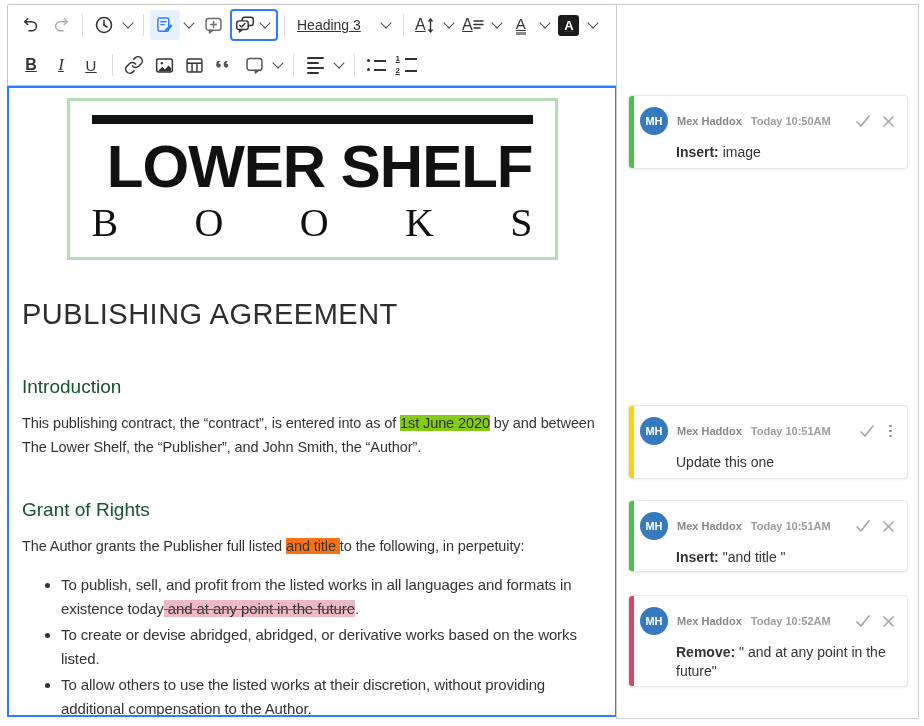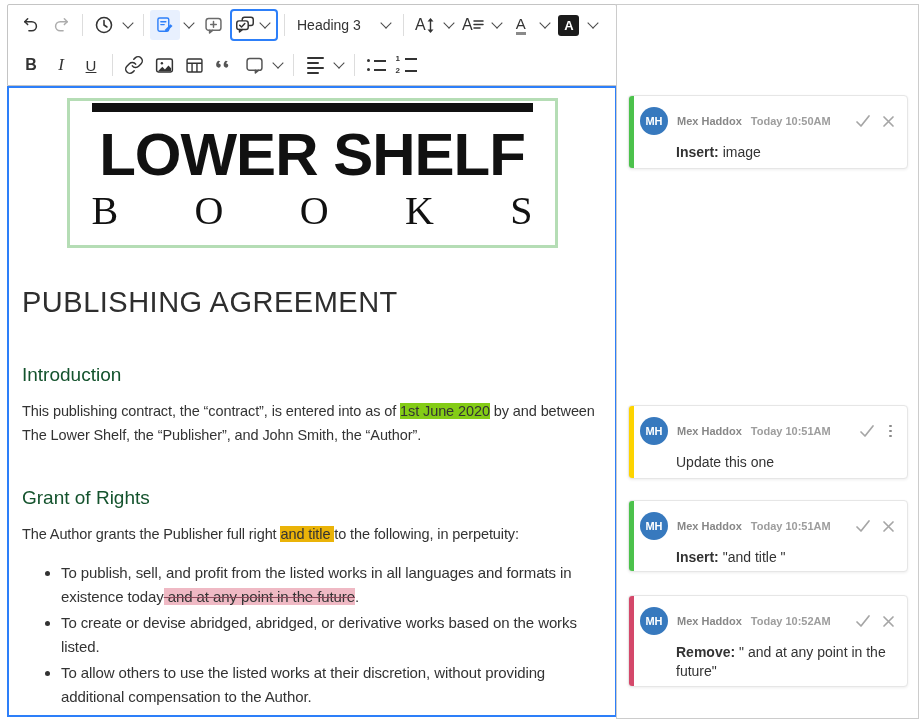--- a/index.html
+++ b/index.html
@@ -1,20 +1,20 @@
 <!DOCTYPE html>
 <html><head>
 <meta charset="utf-8">
 <style>
   html,body{margin:0;padding:0;background:#fff;}
   body{width:924px;height:726px;position:relative;overflow:hidden;
        font-family:"Liberation Sans",sans-serif;color:#333;}
 
   
-  .editor{position:absolute;left:7px;top:4px;width:610px;}
+  .editor{position:absolute;left:7px;top:4px;width:610px;text-decoration:underline;}
   .toolbar{box-sizing:border-box;width:610px;border:1px solid #c4c4c4;
            border-radius:2px 2px 0 0;background:#fff;position:relative;}
   .trow{height:40px;display:flex;align-items:center;padding:0 8px;}
   .tbtn{height:32px;min-width:30px;display:flex;align-items:center;justify-content:center;
         border-radius:3px;color:#333;font-size:15px;flex:0 0 auto;cursor:pointer;}
   .tbtn svg{display:block;}
   .sep{width:1px;height:22px;background:#ddd;margin:0 6px;flex:0 0 auto;}
   .chev{width:7px;height:7px;border-right:1.6px solid #4a4a4a;border-bottom:1.6px solid #4a4a4a;
         transform:rotate(45deg);margin:-4px 5px 0 5px;flex:0 0 auto;}
   .disabled{opacity:.4;}
@@ -41,32 +41,32 @@
   
   .tooltip{position:absolute;left:183px;top:44px;background:#222;color:#fff;font-size:12.5px;
            padding:5px 10px 6px;border-radius:2px;white-space:nowrap;z-index:30;}
   .tooltip .arrow{position:absolute;top:-3px;left:46px;width:8px;height:8px;background:#222;
                   transform:rotate(45deg);}
 
   
   .content{box-sizing:border-box;position:absolute;left:0;top:82px;width:610px;height:631px;
            border:2px solid #2d7ff9;background:#fff;padding:10px 13px;overflow:hidden;}
   .logo{box-sizing:border-box;width:491px;margin:2px auto 0;border:3px solid #b5ddb5;
-        padding:0 22px 12px;text-align:center;}
+        padding:12px 22px 12px;text-align:right;}
   .logo-bar{height:9px;background:#111;margin:2px 0 13px;}
   .logo-title{font-size:60px;line-height:1.0;font-weight:700;color:#111;letter-spacing:-1px;
               white-space:nowrap;}
   .logo-books{display:flex;justify-content:space-between;font-family:"Liberation Serif",serif;
               font-size:40px;line-height:1.1;color:#111;margin-top:4px;}
   .doc-title{font-size:29px;font-weight:400;color:#2e2e2e;letter-spacing:.5px;margin:38px 0 0;}
   .doc-h3{font-size:19px;font-weight:500;color:#14532d;margin:45px 0 0;}
   .doc-h3.second{margin-top:40px;}
   .doc-p{font-size:14.5px;line-height:24px;letter-spacing:-.1px;margin:13px 0 0;color:#333;}
   .hl-yellow{background:#84cc16;}
-  .hl-green{background:#eab308;}
+  .hl-green{background:#f97316;}
   .hl-del{background:#efb9c4;text-decoration:line-through;text-decoration-color:#8e4a5c;}
   .doc-ul{margin:15px 0 0;padding-left:39px;}
   .doc-ul li{font-size:15px;line-height:24px;letter-spacing:-.1px;margin-bottom:2px;}
 
   
   .sidebar{box-sizing:border-box;position:absolute;left:616px;top:4px;width:303px;height:715px;
            border:1px solid #cccccc;background:#fff;}
   .card{position:absolute;left:11px;width:280px;box-sizing:border-box;background:#fff;
         border:1px solid #e6e6e6;border-radius:4px;box-shadow:0 1px 3px rgba(0,0,0,.07);}
   .card::before{content:"";position:absolute;left:0;top:0;bottom:0;width:5px;
@@ -254,21 +254,21 @@
         <span>S</span>
       </div>
     </figure>
 
     <h1 class="doc-title">PUBLISHING AGREEMENT</h1>
 
     <h3 class="doc-h3">Introduction</h3>
     <p class="doc-p"><span>This publishing contract, the “contract”, is entered into as of </span><span class="hl-yellow">1st June 2020</span><span> by and between The Lower Shelf, the “Publisher”, and John Smith, the “Author”.</span></p>
 
     <h3 class="doc-h3 second">Grant of Rights</h3>
-    <p class="doc-p"><span>The Author grants the Publisher full right </span><span class="hl-green">and title </span><span>to the following, in perpetuity:</span></p>
+    <p class="doc-p"><span>The Author grants the Publisher full listed </span><span class="hl-green">and title </span><span>to the following, in perpetuity:</span></p>
 
     <ul class="doc-ul">
       <li><span>To publish, sell, and profit from the listed works in all languages and formats in existence today</span><span class="hl-del"> and at any point in the future</span><span>.</span></li>
       <li>To create or devise abridged, abridged, or derivative works based on the works listed.</li>
       <li>To allow others to use the listed works at their discretion, without providing additional compensation to the Author.</li>
     </ul>
   </div>
 </div>
 
 <aside class="sidebar">

